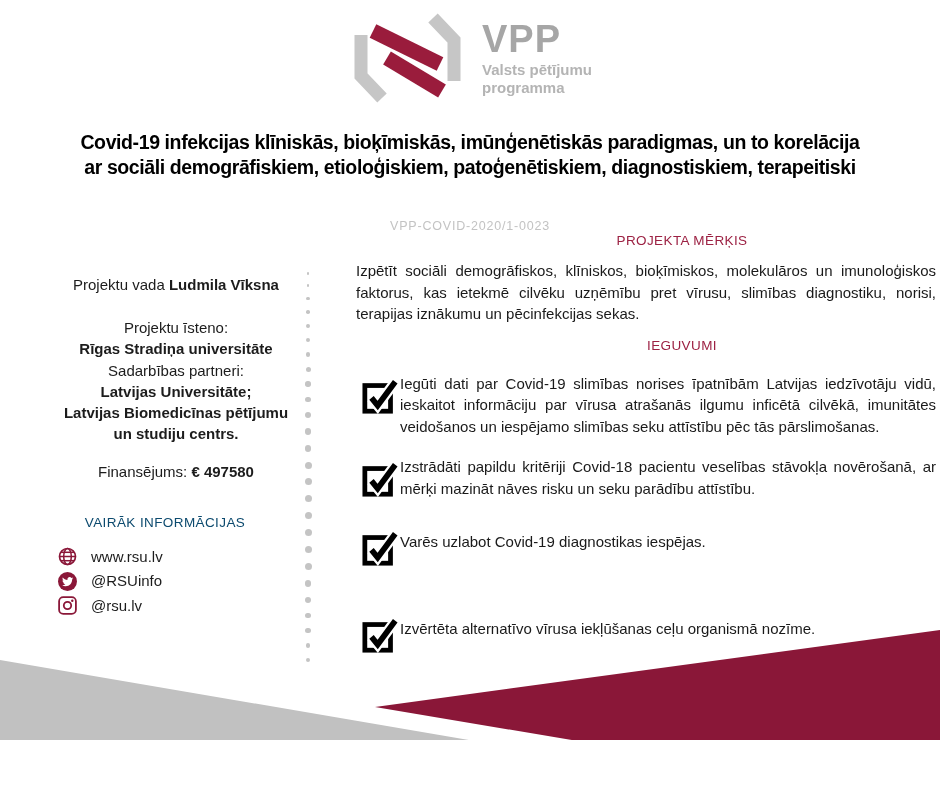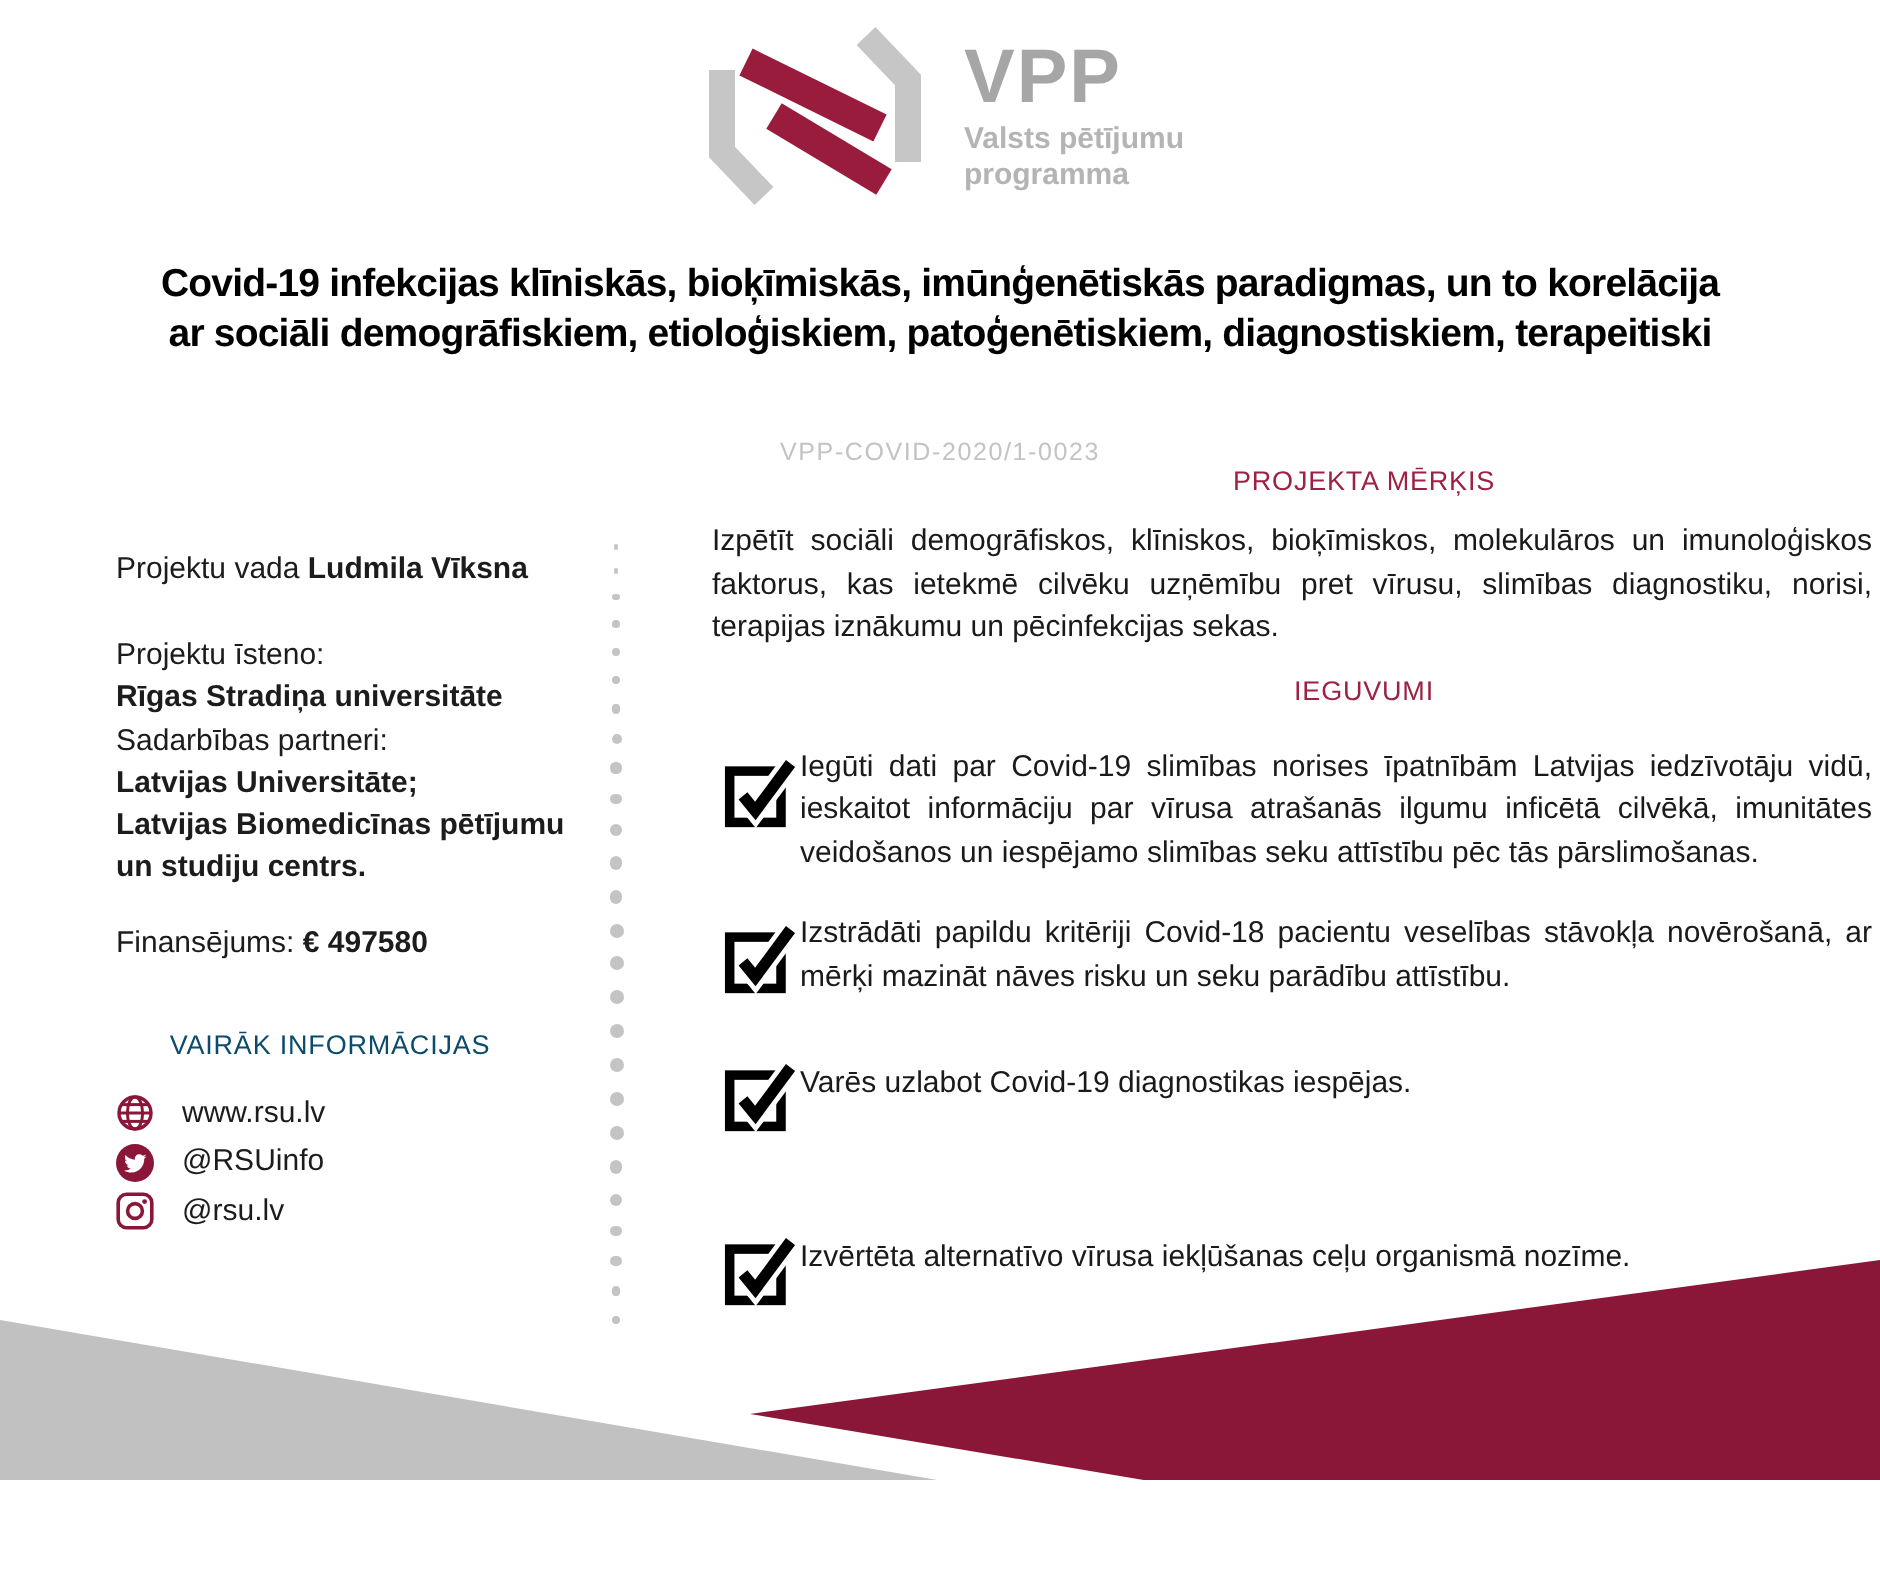--- a/index.html
+++ b/index.html
@@ -13,21 +13,21 @@
   .vpp-acronym{font-size:38px;font-weight:bold;color:#a6a6a6;line-height:.9;letter-spacing:1px;}
   .vpp-sub{font-size:15px;font-weight:bold;color:#b4b4b4;line-height:1.2;margin-top:5px;}
   
   .title{position:absolute;top:130px;left:0;right:0;text-align:center;font-weight:bold;
          font-size:19.5px;line-height:25px;color:#000;letter-spacing:-0.4px;}
   .title div{white-space:nowrap;}
   .project-code{position:absolute;top:219px;left:0;right:0;text-align:center;color:#c3c3c3;
                 font-size:12.5px;letter-spacing:.8px;}
   
   .left-col{position:absolute;left:58px;top:270px;width:236px;font-size:15px;line-height:16px;}
-  .left-col p{margin:0;white-space:nowrap;}
+  .left-col p{margin:0;white-space:nowrap;text-align:center;}
   .lead-line{margin-top:7px !important;}
   .org-block{margin-top:24px !important;line-height:21.3px;white-space:normal !important;}
   .funding-line{margin-top:19px !important;}
   .more-info{margin-top:35px !important;text-align:center;color:#0c4a6e;font-size:13.5px;
              letter-spacing:.4px;width:214px;}
   .links{margin-top:14px;}
   .link-row{display:flex;align-items:center;gap:14px;height:24.3px;}
   .link-row svg{flex-shrink:0;}
   .link-text{font-size:15px;color:#1c1c1c;}
   b{font-weight:bold;}

